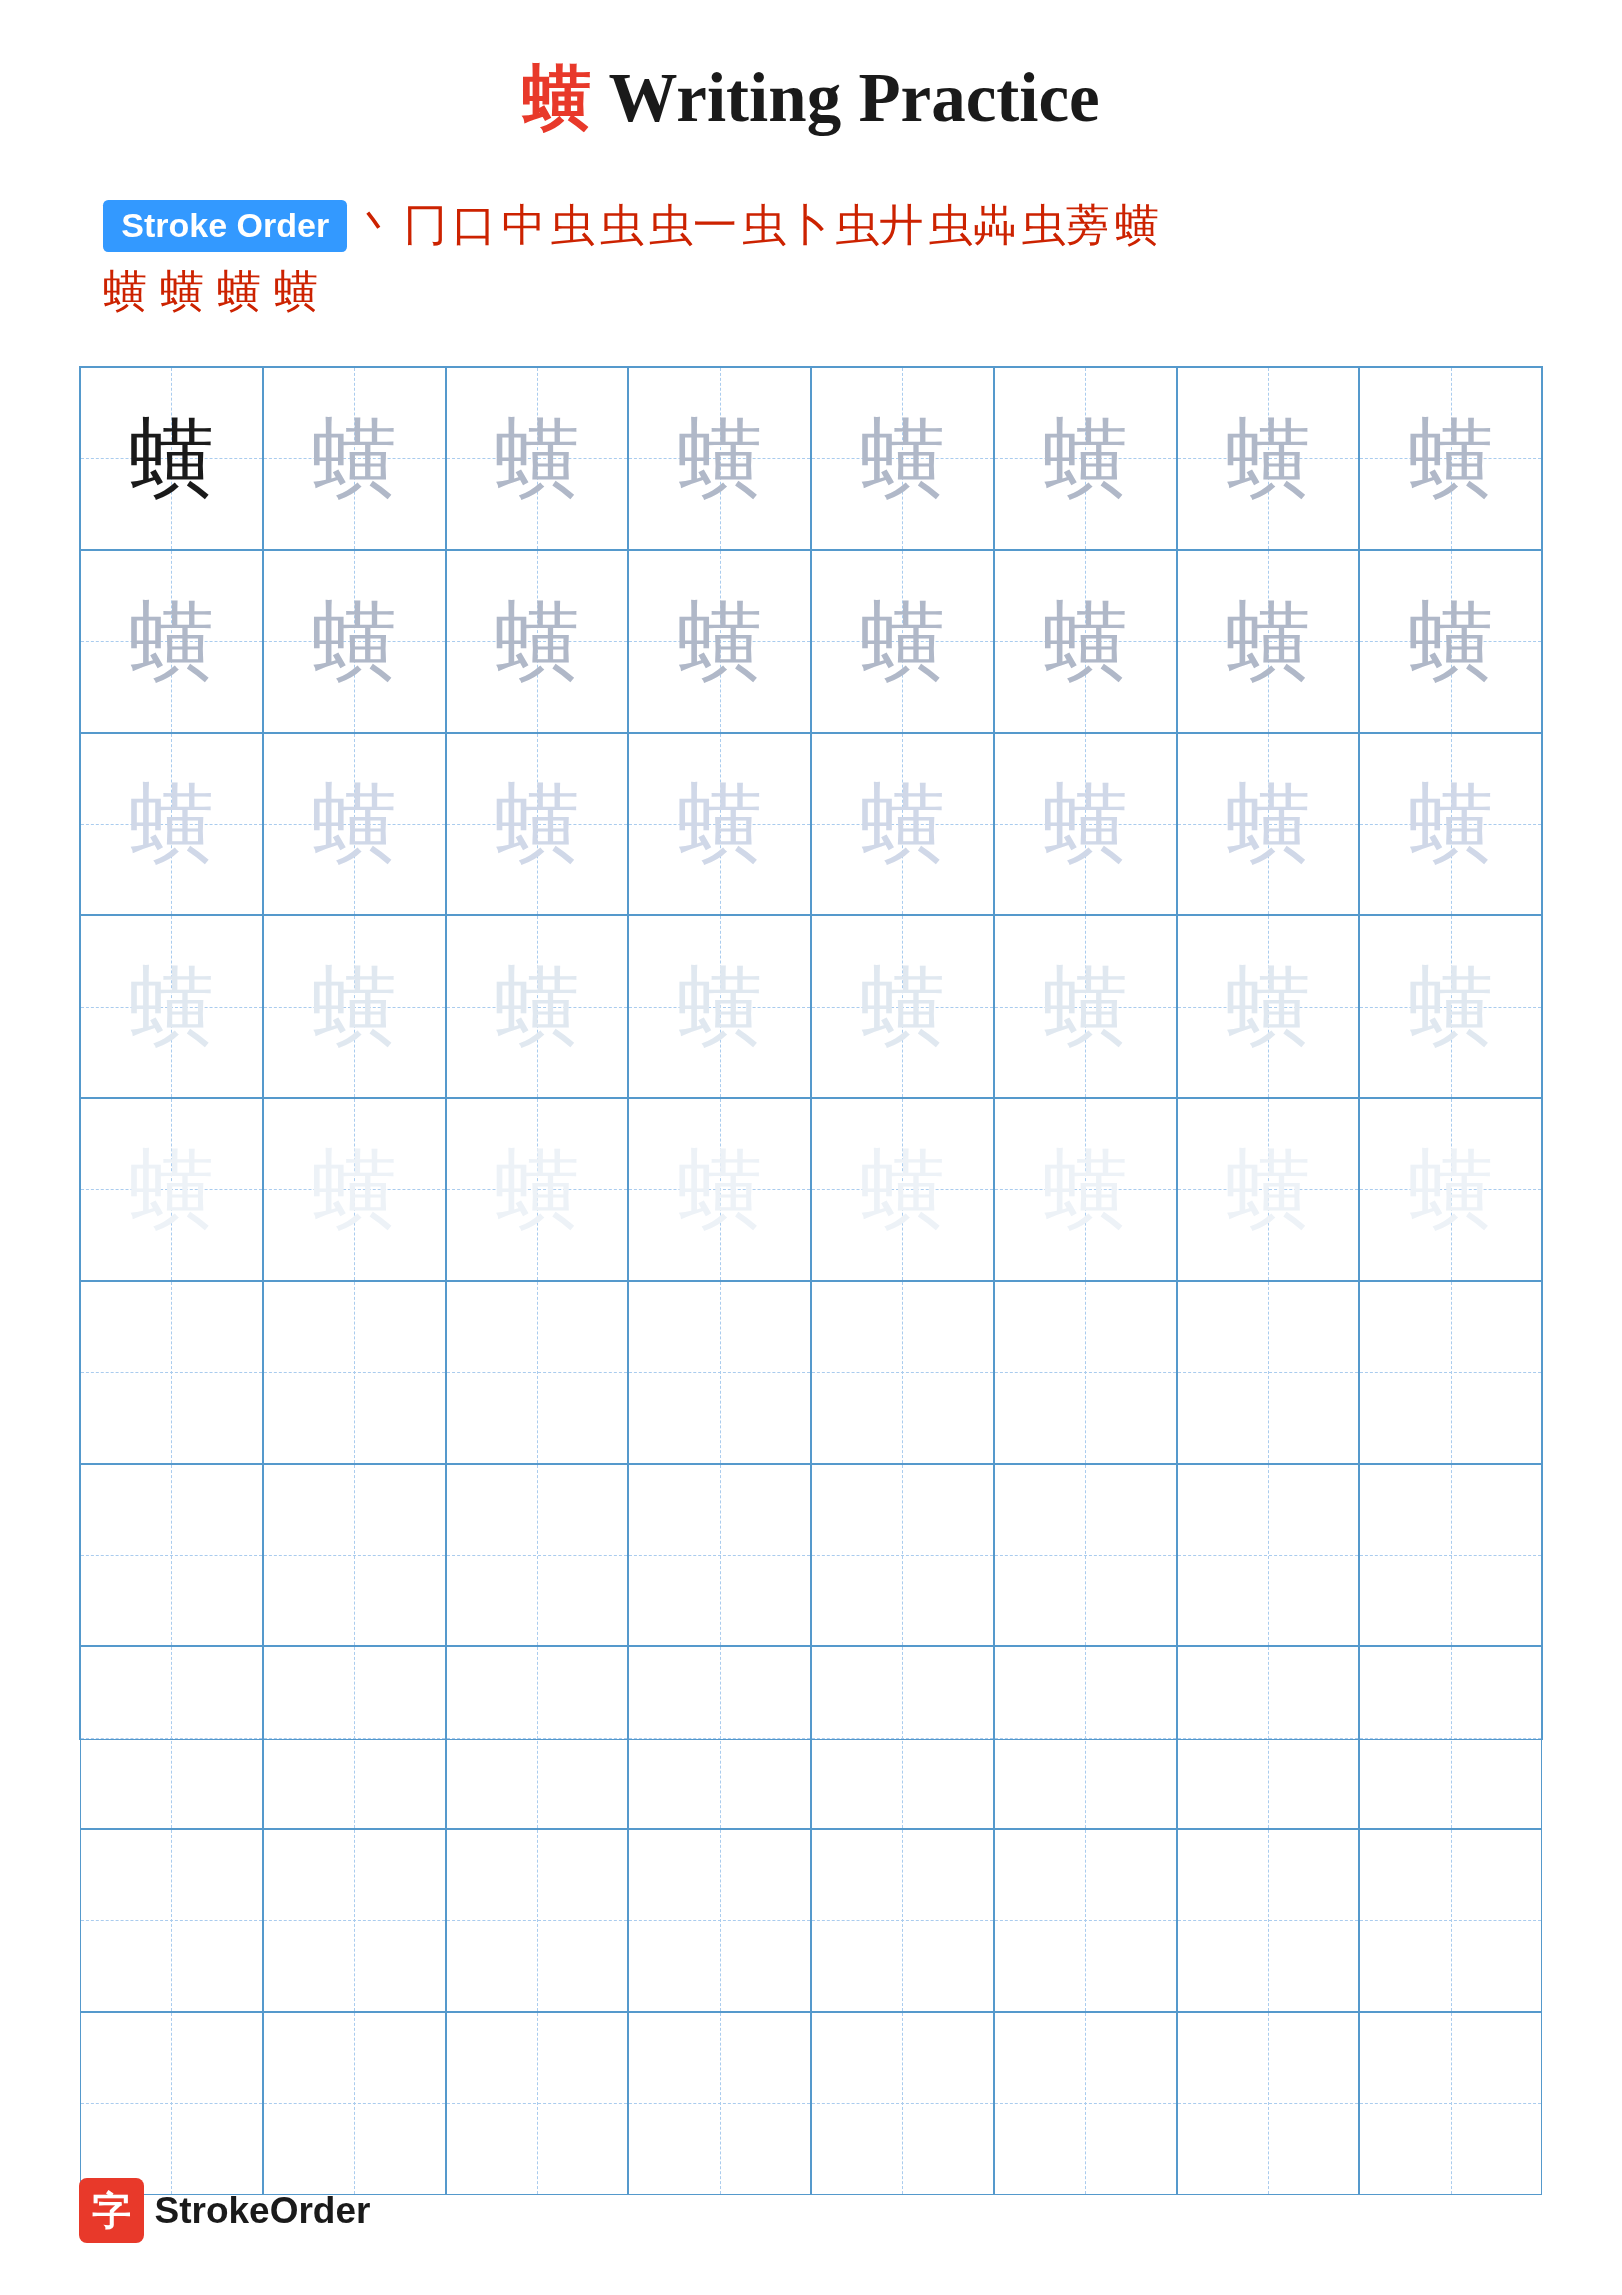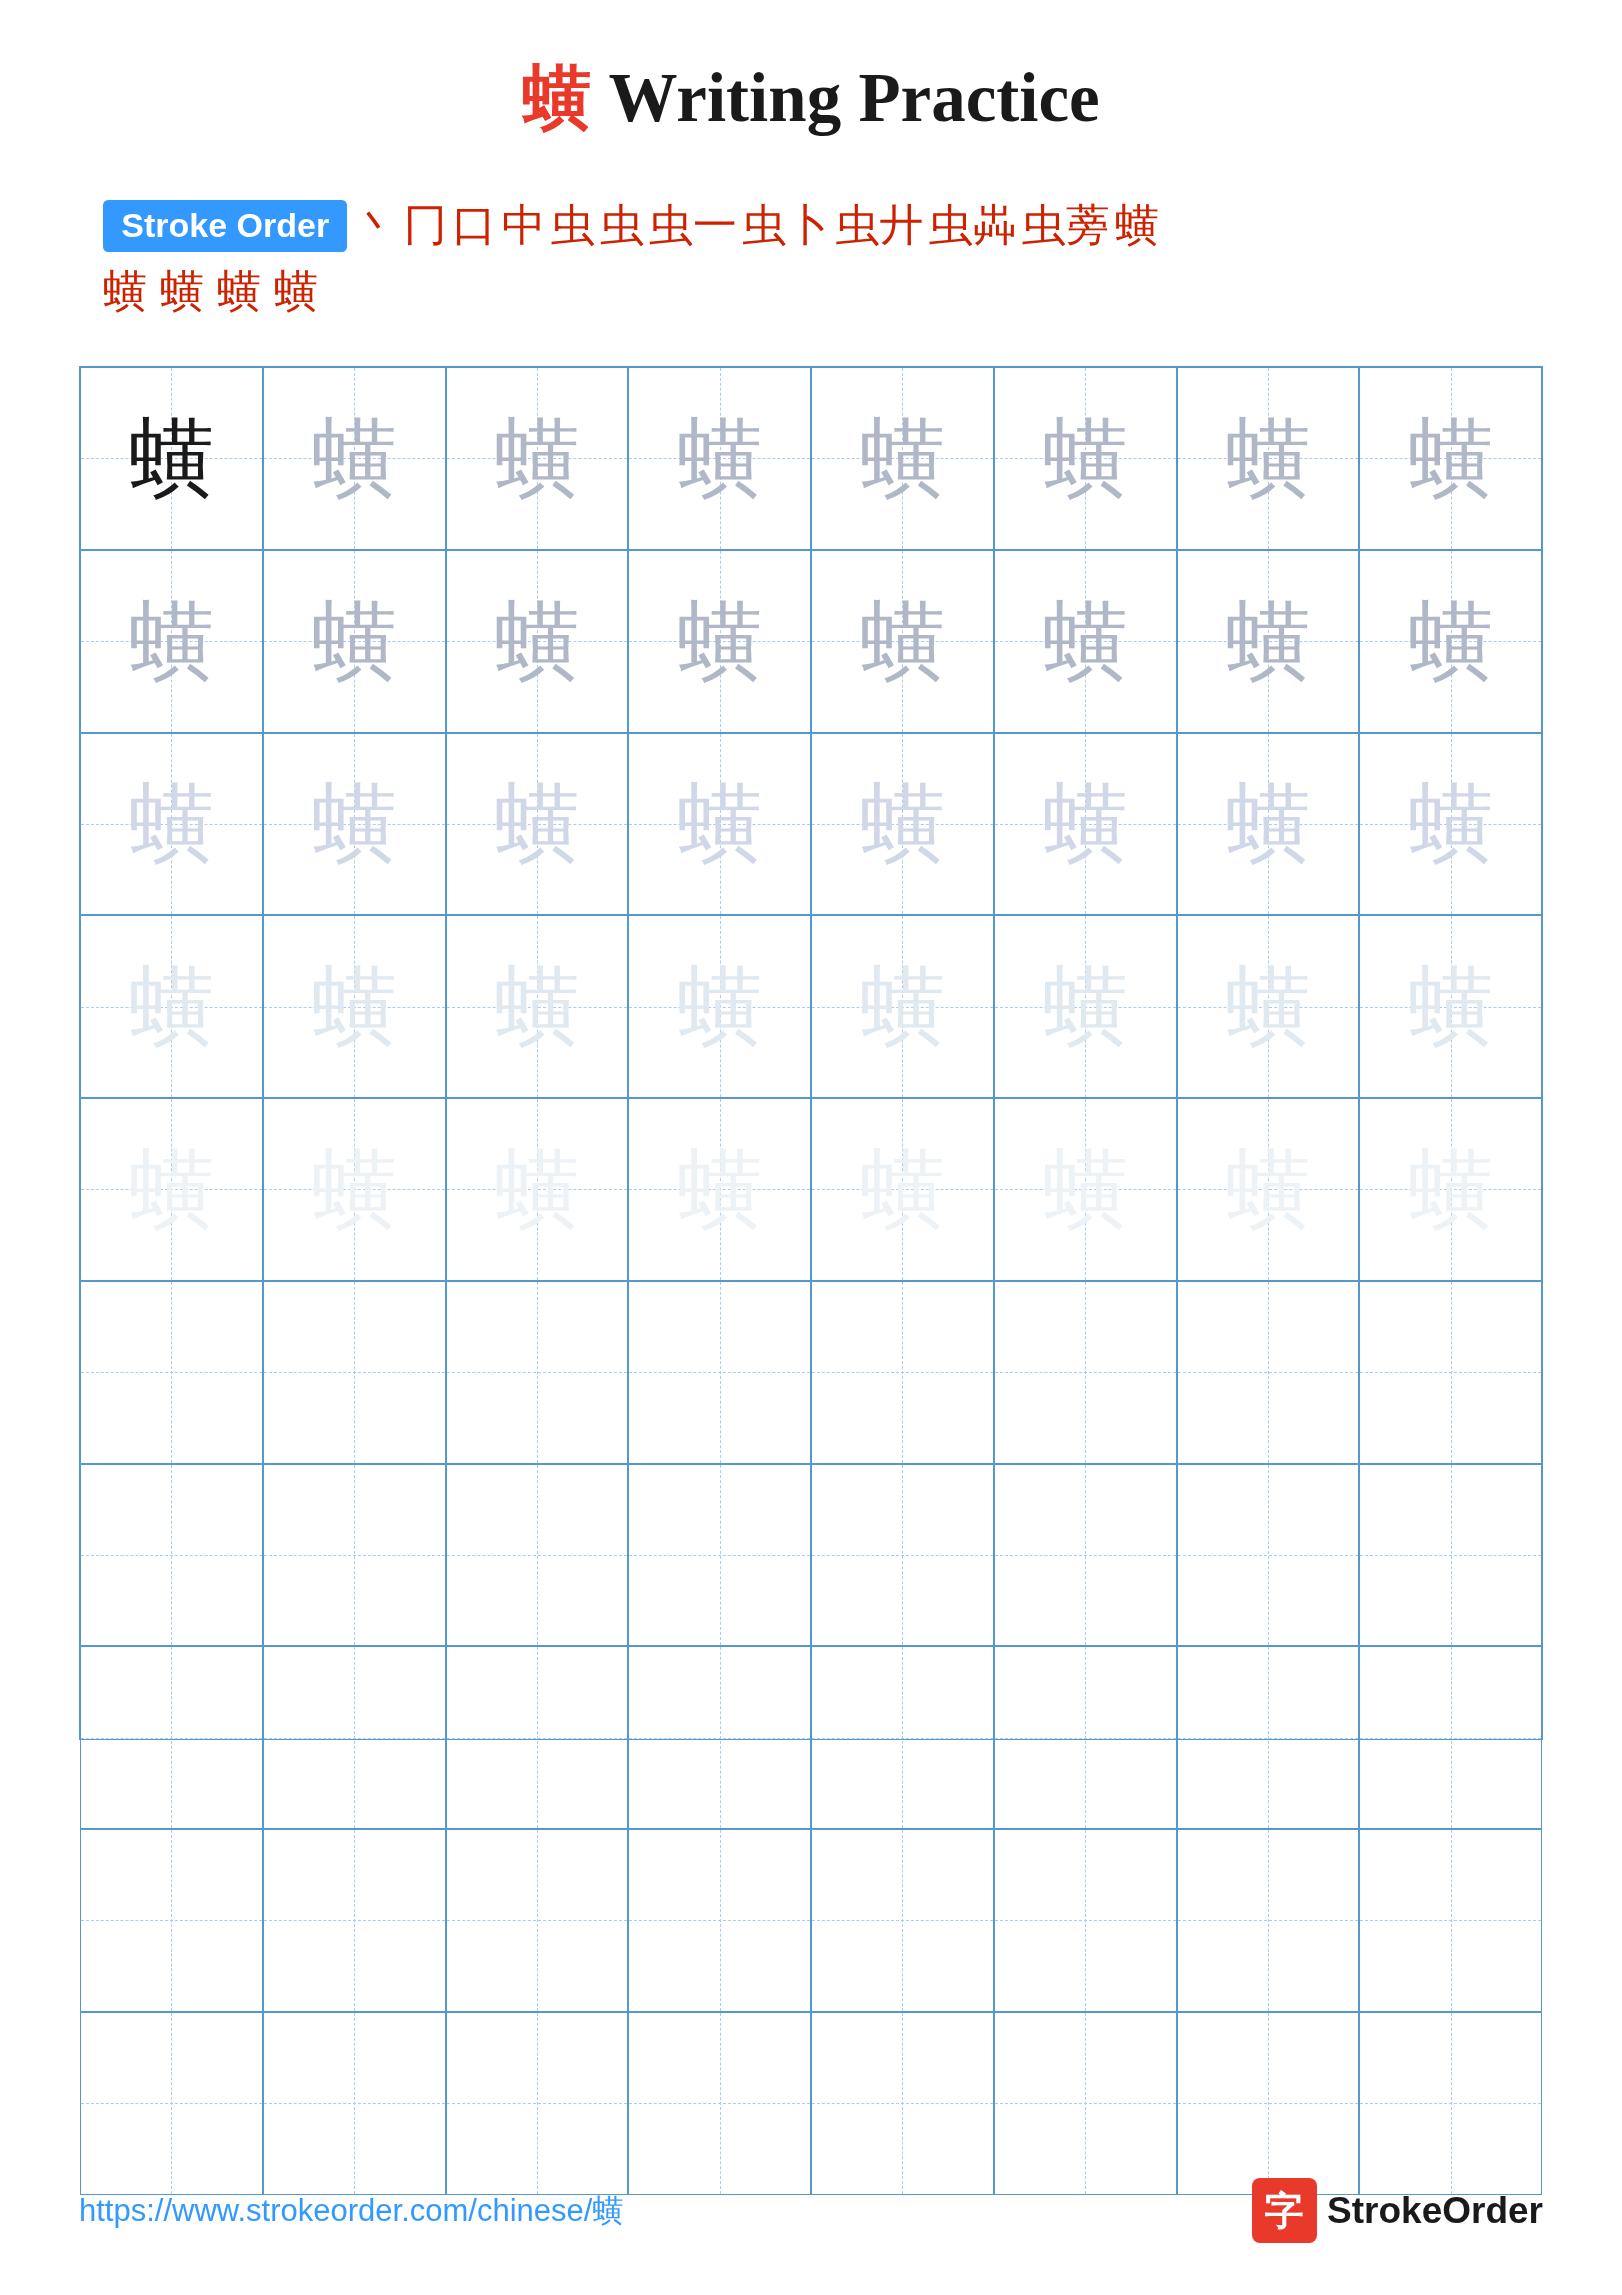--- a/index.html
+++ b/index.html
@@ -371,21 +371,20 @@
       <div class="grid-cell"></div>
       <div class="grid-cell"></div>
       <div class="grid-cell"></div>
       <div class="grid-cell"></div>
       <div class="grid-cell"></div>
       <div class="grid-cell"></div>
     </div>
 </div>
 
 <div class="footer">
-  <div class="footer-url">https://www.strokeorder.com/chinese/蟥</div>
   <div class="footer-logo">
     <div class="footer-logo-icon">
       <span>字</span>
     </div>
     <span class="footer-logo-text">StrokeOrder</span>
   </div>
 </div>
 
 
 </body></html>

